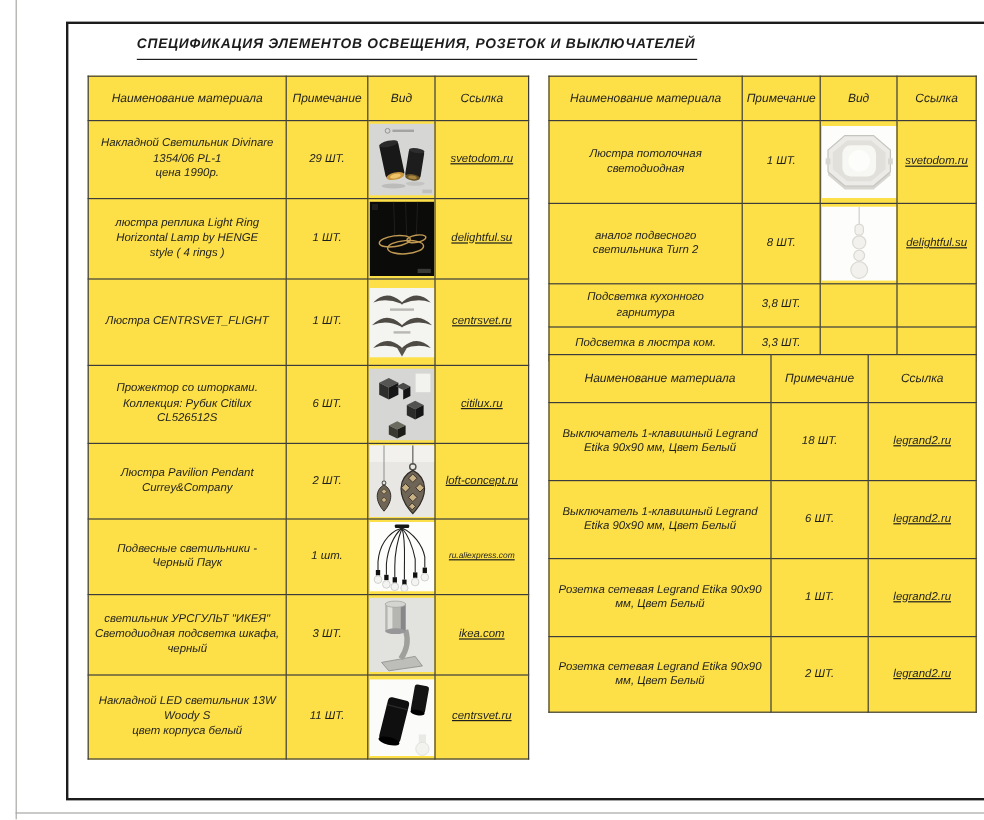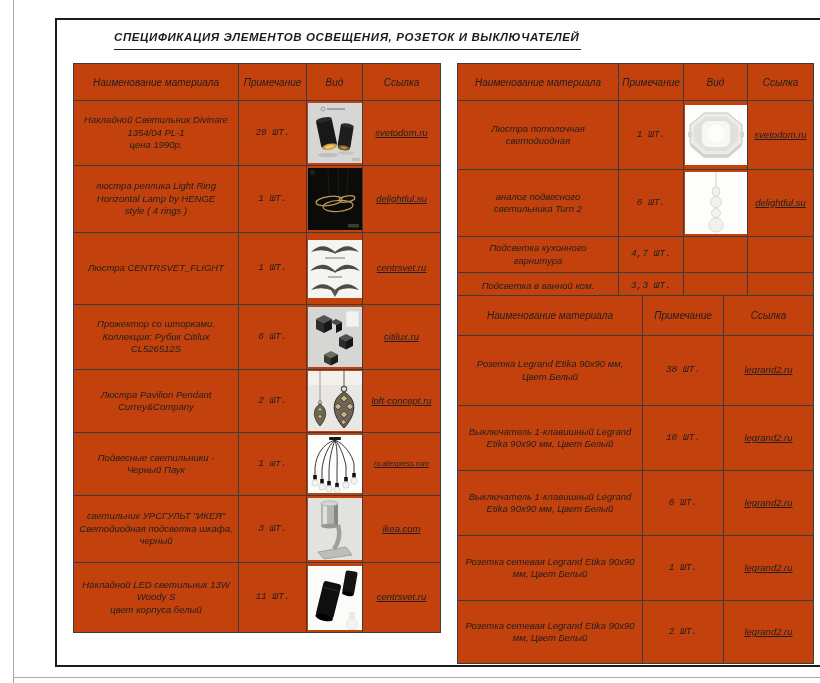--- a/index.html
+++ b/index.html
@@ -2,25 +2,25 @@
 <html><head>
 <meta charset="utf-8">
 <style>
   html,body{margin:0;padding:0;}
   body{width:820px;height:683px;background:#ffffff;font-family:"Liberation Sans",sans-serif;overflow:hidden;}
   .sheet{position:relative;width:820px;height:683px;background:#fff;overflow:hidden;}
   .sheet-edge-left{position:absolute;left:13px;top:0;width:1px;height:683px;background:#a8a8a6;}
   .sheet-edge-bottom{position:absolute;left:13px;top:677px;width:807px;height:1px;background:#a8a8a6;}
   .frame{position:absolute;left:55px;top:18px;width:790px;height:649px;border:2px solid #1c1c1c;box-sizing:border-box;background:#fff;}
   .title{position:absolute;left:66px;top:31px;font-style:italic;font-weight:bold;font-size:11.5px;letter-spacing:0.6px;color:#1c1c1c;border-bottom:1.5px solid #1c1c1c;padding:0 2px 6px 0;white-space:nowrap;margin-left:48px;}
-  table.tbl{position:absolute;border-collapse:collapse;table-layout:fixed;background:#c2410c;}
+  table.tbl{position:absolute;border-collapse:collapse;table-layout:fixed;background:#fde047;}
   .tbl td{border:1px solid #3c3c3c;font-style:italic;color:#1f1f1f;text-align:center;vertical-align:middle;padding:1px 3px;font-size:9.5px;line-height:1.3;overflow:hidden;box-sizing:border-box;}
   .tbl td.hdr{font-size:10px;}
   .tbl td.name-cell{white-space:pre-line;}
-  .tbl td.note-cell{white-space:nowrap;font-family:Liberation Mono, monospace;}
+  .tbl td.note-cell{white-space:nowrap;}
   .tbl td.link-cell{font-size:9.5px;text-decoration:underline;}
   .tbl td.link-small{font-size:7px;}
   .tbl td.view-cell{padding:1px;}
   .view-cell svg{display:block;margin:0 auto;}
 </style>
 </head>
 <body>
 
 <div class="sheet">
   <div class="sheet-edge-left"></div>
@@ -37,21 +37,21 @@
       </colgroup>
     <tbody>
         <tr style="height:37px">
       <td class="hdr">Наименование материала</td>
       <td class="hdr">Примечание</td>
       <td class="hdr">Вид</td>
       <td class="hdr">Ссылка</td>
     </tr>
     <tr style="height:65px">
       <td class="name-cell">Накладной  Светильник Divinare
-1354/04 PL-1
+1354/06 PL-1
 цена 1990р.</td>
       <td class="note-cell">29 ШТ.</td>
       <td class="view-cell">
         <svg width="54" height="60" viewBox="0 0 54 60">
           <rect width="54" height="60" fill="#d6d6d4"></rect>
           <circle cx="15" cy="6" r="2" fill="none" stroke="#8f8f8d" stroke-width="0.8"></circle>
           <rect x="19" y="5" width="18" height="2" fill="#a3a3a1"></rect>
           <ellipse cx="20" cy="52" rx="10" ry="2" fill="#bcbcba"></ellipse>
           <ellipse cx="38" cy="50" rx="8" ry="1.8" fill="#c4c4c2"></ellipse>
           <g transform="rotate(-12 19 32)">
@@ -296,51 +296,45 @@
             <circle cx="31" cy="41" r="4.5"></circle>
             <circle cx="31" cy="53" r="7"></circle>
           </g>
         </svg>
       </td>
       <td class="link-cell">delightful.su</td>
     </tr>
     <tr style="height:36px">
       <td class="name-cell">Подсветка кухонного
 гарнитура</td>
-      <td class="note-cell">4,7 ШТ.</td>
+      <td class="note-cell">3,8 ШТ.</td>
       <td class="view-cell"></td>
       <td class="link-cell"></td>
     </tr>
     <tr style="height:28px">
-      <td class="name-cell">Подсветка в ванной ком.</td>
+      <td class="name-cell">Подсветка в люстра ком.</td>
       <td class="note-cell">3,3 ШТ.</td>
       <td class="view-cell"></td>
       <td class="link-cell"></td>
     </tr>
   </tbody>
     </table>
 
   <table class="tbl" style="left:457px;top:295px;width:356px;">
     <colgroup>
         <col style="width:185px">
         <col style="width:81px">
         <col style="width:90px">
       </colgroup>
     <tbody>
         <tr style="height:40px">
       <td class="hdr">Наименование материала</td>
       <td class="hdr">Примечание</td>
       <td class="hdr">Ссылка</td>
     </tr>
-    <tr style="height:70px">
-      <td class="name-cell">Розетка   Legrand Etika 90x90 мм,
-Цвет Белый</td>
-      <td class="note-cell">38 ШТ.</td>
-      <td class="link-cell">legrand2.ru</td>
-    </tr>
     <tr style="height:65px">
       <td class="name-cell">Выключатель 1-клавишный Legrand
 Etika 90x90 мм, Цвет Белый</td>
       <td class="note-cell">18 ШТ.</td>
       <td class="link-cell">legrand2.ru</td>
     </tr>
     <tr style="height:65px">
       <td class="name-cell">Выключатель 1-клавишный Legrand
 Etika 90x90 мм, Цвет Белый</td>
       <td class="note-cell">6 ШТ.</td>

